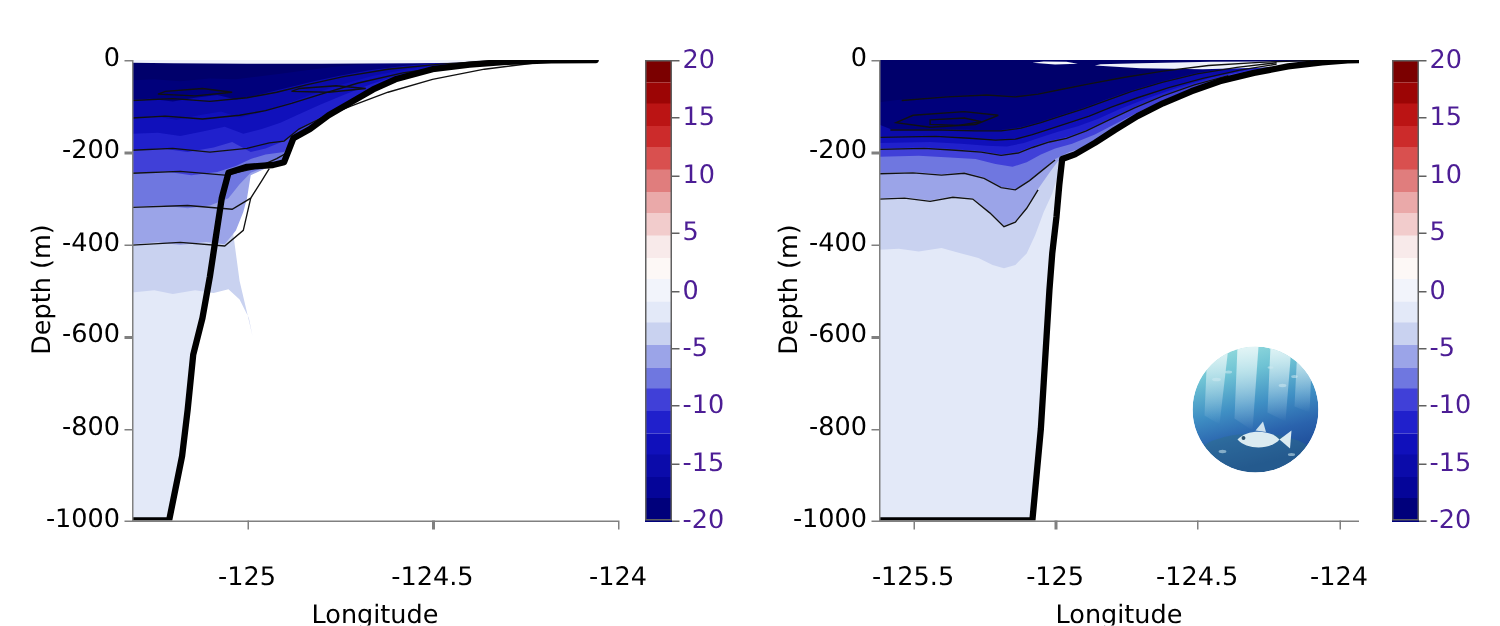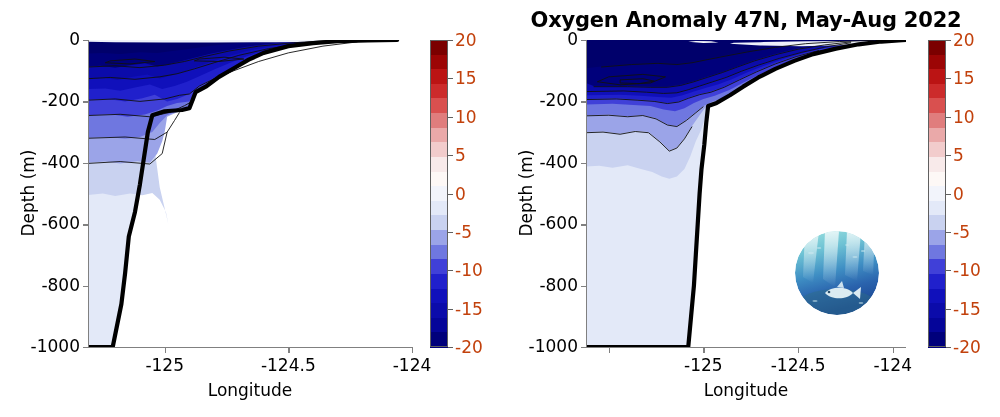--- a/index.html
+++ b/index.html
@@ -11,29 +11,29 @@
   .panel-right{left:500px;}
   .ptitle{position:absolute;top:8px;left:0;width:470px;text-align:center;
           font-size:21px;font-weight:bold;color:#000;letter-spacing:-0.2px;
           font-family:"DejaVu Sans","Liberation Sans",sans-serif;}
   .plotbox{position:absolute;}
   .axis-line{position:absolute;background:#808080;}
   .tick{position:absolute;background:#808080;}
   .ticklabel{position:absolute;font-size:17px;color:#000;white-space:nowrap;
              font-family:"DejaVu Sans","Liberation Sans",sans-serif;}
   .ytlabel{text-align:right;}
-  .xtlabel{text-align:center;}
+  .xtlabel{text-align:center;margin-top:20px;}
   .axlabel{position:absolute;font-size:17px;color:#000;
            font-family:"DejaVu Sans","Liberation Sans",sans-serif;}
   .ylab-rot{transform:rotate(-90deg);transform-origin:center center;white-space:nowrap;}
   .cbar{position:absolute;}
   .cbar-seg{position:absolute;left:0;width:100%;}
   .cbar-frame{position:absolute;inset:0;border:1px solid #606060;box-sizing:border-box;}
   .cbtick{position:absolute;background:#606060;height:1px;width:5px;}
-  .cblabel{position:absolute;font-size:17px;color:#c2410c;white-space:nowrap;
+  .cblabel{position:absolute;font-size:17px;color:#4c1d95;white-space:nowrap;
            font-family:"DejaVu Sans","Liberation Sans",sans-serif;}
   .logo{position:absolute;border-radius:50%;overflow:hidden;}
   .logo-text{position:absolute;width:100%;text-align:center;
              font-family:"DejaVu Serif","Liberation Serif",serif;
              font-size:17px;font-weight:bold;color:#ffffff;
              text-shadow:0 1px 2px rgba(0,40,70,.75);letter-spacing:0.3px;}
   svg{display:block;}
 </style>
 </head>
 <body>
@@ -129,21 +129,20 @@
       <div class="cbtick" style="left:448px;top:231.9px;"></div>
       <div class="cblabel" style="left:455px;top:221.9px;">-5</div>
       <div class="cbtick" style="left:448px;top:270.3px;"></div>
       <div class="cblabel" style="left:455px;top:260.3px;">-10</div>
       <div class="cbtick" style="left:448px;top:308.6px;"></div>
       <div class="cblabel" style="left:455px;top:298.6px;">-15</div>
       <div class="cbtick" style="left:448px;top:347.0px;"></div>
       <div class="cblabel" style="left:455px;top:337.0px;">-20</div>
     </div>
     <div class="panel panel-right">
-      <div class="ptitle" style="left:18px;width:456px;">Oxygen Anomaly 47N, May-Aug 2022</div>
       <svg class="plotbox" style="left:86px;top:40px;" width="320" height="307" viewBox="0 0 320 307">
         <rect x="0" y="0" width="320" height="307" fill="#ffffff"></rect>
         <g clip-path="url(#clip1)">
           <path d="M0.00,307.00 L102.25,307.00 L105.09,276.30 L107.93,245.60 L109.82,214.90 L111.72,184.20 L113.61,153.50 L115.50,128.94 L118.34,104.38 L120.24,82.89 L122.13,66.00 L130.65,62.93 L143.91,55.26 L157.16,46.66 L172.31,37.45 L189.35,28.86 L208.28,20.88 L227.22,14.12 L249.94,8.60 L272.66,4.30 L295.38,1.54 L312.43,0.31 L320.00,0.00 L0.00,0.00 Z" fill="#e3e9f8" stroke="none"></path>
           <path d="M0.00,126.48 L13.25,125.87 L26.51,127.71 L41.66,125.26 L54.91,128.94 L66.27,132.01 L75.74,136.62 L83.31,138.76 L90.89,136.62 L98.46,128.94 L104.14,116.66 L109.82,101.31 L115.50,89.03 L119.29,76.75 L122.13,66.00 L130.65,62.93 L143.91,55.26 L157.16,46.66 L172.31,37.45 L189.35,28.86 L208.28,20.88 L227.22,14.12 L249.94,8.60 L272.66,4.30 L295.38,1.54 L312.43,0.31 L320.00,0.00 L0.00,0.00 Z" fill="#c9d2f0" stroke="none"></path>
           <path d="M0.00,92.10 L17.04,91.49 L34.08,93.63 L49.23,90.87 L62.49,92.10 L73.85,101.31 L83.31,110.52 L90.89,107.45 L98.46,98.24 L106.04,85.96 L113.61,75.22 L119.29,67.54 L130.65,62.93 L143.91,55.26 L157.16,46.66 L172.31,37.45 L189.35,28.86 L208.28,20.88 L227.22,14.12 L249.94,8.60 L272.66,4.30 L295.38,1.54 L312.43,0.31 L320.00,0.00 L0.00,0.00 Z" fill="#9ba4e8" stroke="none"></path>
           <path d="M0.00,75.22 L22.72,74.60 L41.66,76.14 L56.80,74.91 L70.06,78.28 L81.42,84.43 L90.89,85.96 L100.36,79.82 L109.82,72.14 L117.40,66.00 L126.86,61.40 L140.12,57.10 L155.27,49.12 L170.41,39.91 L187.46,30.70 L206.39,22.10 L225.33,14.74 L248.05,8.90 L270.77,4.60 L293.49,1.54 L312.43,0.31 L320.00,0.00 L0.00,0.00 Z" fill="#6f77e0" stroke="none"></path>
           <path d="M0.00,64.47 L26.51,63.86 L47.34,65.08 L64.38,66.00 L77.63,69.38 L88.99,71.22 L98.46,68.15 L107.93,62.93 L117.40,58.94 L128.76,55.87 L143.91,49.73 L159.05,41.75 L176.09,33.16 L195.03,24.56 L215.86,16.89 L238.58,10.44 L261.30,5.53 L284.02,2.15 L306.75,0.61 L320.00,0.00 L0.00,0.00 Z" fill="#4040d8" stroke="none"></path>
           <path d="M0.00,58.94 L30.30,58.33 L51.12,59.56 L68.17,60.79 L81.42,62.93 L92.78,61.40 L102.25,57.72 L113.61,54.03 L124.97,51.58 L138.22,46.66 L153.37,39.30 L170.41,31.31 L189.35,23.33 L210.18,15.96 L232.90,9.82 L257.51,4.91 L282.13,1.84 L304.85,0.31 L320.00,0.00 L0.00,0.00 Z" fill="#2020cc" stroke="none"></path>
           <path d="M0.00,55.26 L34.08,54.65 L54.91,55.87 L71.95,57.10 L85.21,57.72 L96.57,55.26 L107.93,51.58 L119.29,47.89 L132.54,44.21 L145.80,39.30 L160.95,32.54 L177.99,25.79 L198.82,18.42 L221.54,11.67 L246.15,6.14 L270.77,2.46 L295.38,0.61 L314.32,0.00 L0.00,0.00 Z" fill="#1010bb" stroke="none"></path>
@@ -176,20 +175,21 @@
       <div class="ticklabel ytlabel" style="left:4px;width:74px;top:90.4px;">-200</div>
       <div class="tick" style="left:81px;top:162.8px;width:5px;height:1.4px;"></div>
       <div class="ticklabel ytlabel" style="left:4px;width:74px;top:151.8px;">-400</div>
       <div class="tick" style="left:81px;top:224.2px;width:5px;height:1.4px;"></div>
       <div class="ticklabel ytlabel" style="left:4px;width:74px;top:213.2px;">-600</div>
       <div class="tick" style="left:81px;top:285.6px;width:5px;height:1.4px;"></div>
       <div class="ticklabel ytlabel" style="left:4px;width:74px;top:274.6px;">-800</div>
       <div class="tick" style="left:81px;top:347.0px;width:5px;height:1.4px;"></div>
       <div class="ticklabel ytlabel" style="left:4px;width:74px;top:336.0px;">-1000</div>
       <div class="tick" style="left:108.7px;top:347px;width:1.4px;height:6px;"></div>
+      <div class="ticklabel xtlabel" style="left:60.7px;width:96px;top:355px;">-125.5</div>
       <div class="tick" style="left:203.4px;top:347px;width:1.4px;height:6px;"></div>
       <div class="ticklabel xtlabel" style="left:155.4px;width:96px;top:355px;">-125</div>
       <div class="tick" style="left:298.1px;top:347px;width:1.4px;height:6px;"></div>
       <div class="ticklabel xtlabel" style="left:250.1px;width:96px;top:355px;">-124.5</div>
       <div class="tick" style="left:392.7px;top:347px;width:1.4px;height:6px;"></div>
       <div class="ticklabel xtlabel" style="left:344.7px;width:96px;top:355px;">-124</div>
       <div class="axlabel xtlabel" style="left:86px;width:320px;text-align:center;top:380px;">Longitude</div>
       <div class="axlabel ylab-rot" style="left:-54px;width:160px;text-align:center;top:182.5px;">Depth (m)</div>
       <div class="cbar" style="left:428px;top:40px;width:18px;height:307px;">
         <div class="cbar-seg" style="top:0.00px;height:15.22px;background:#7b0000;"></div>

